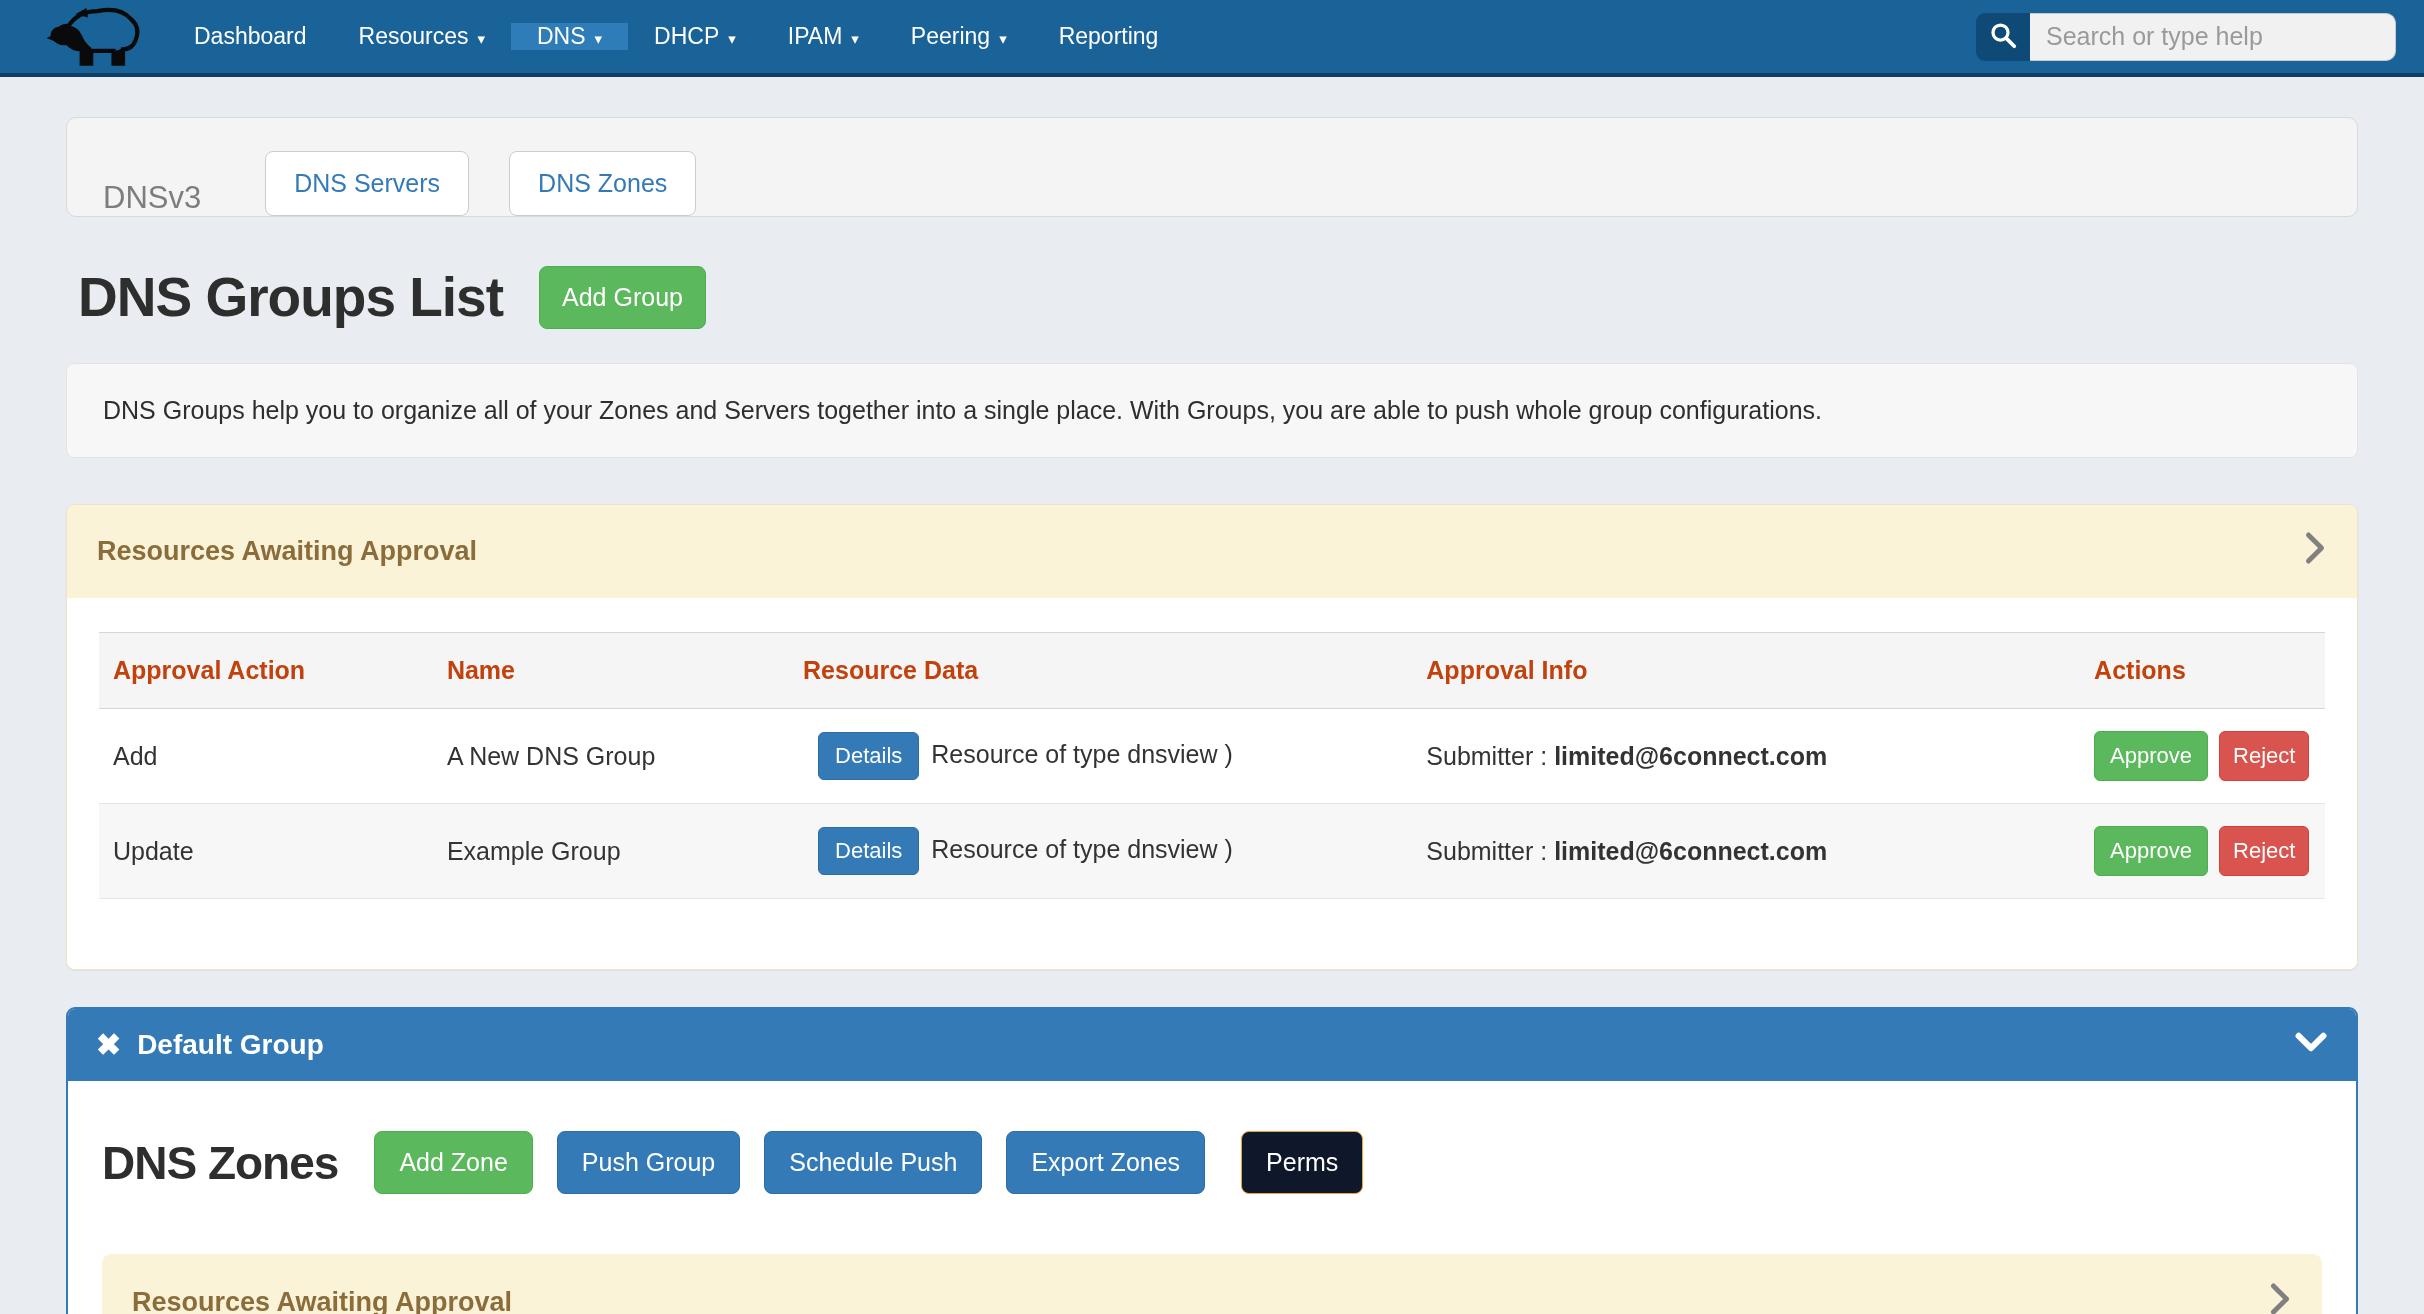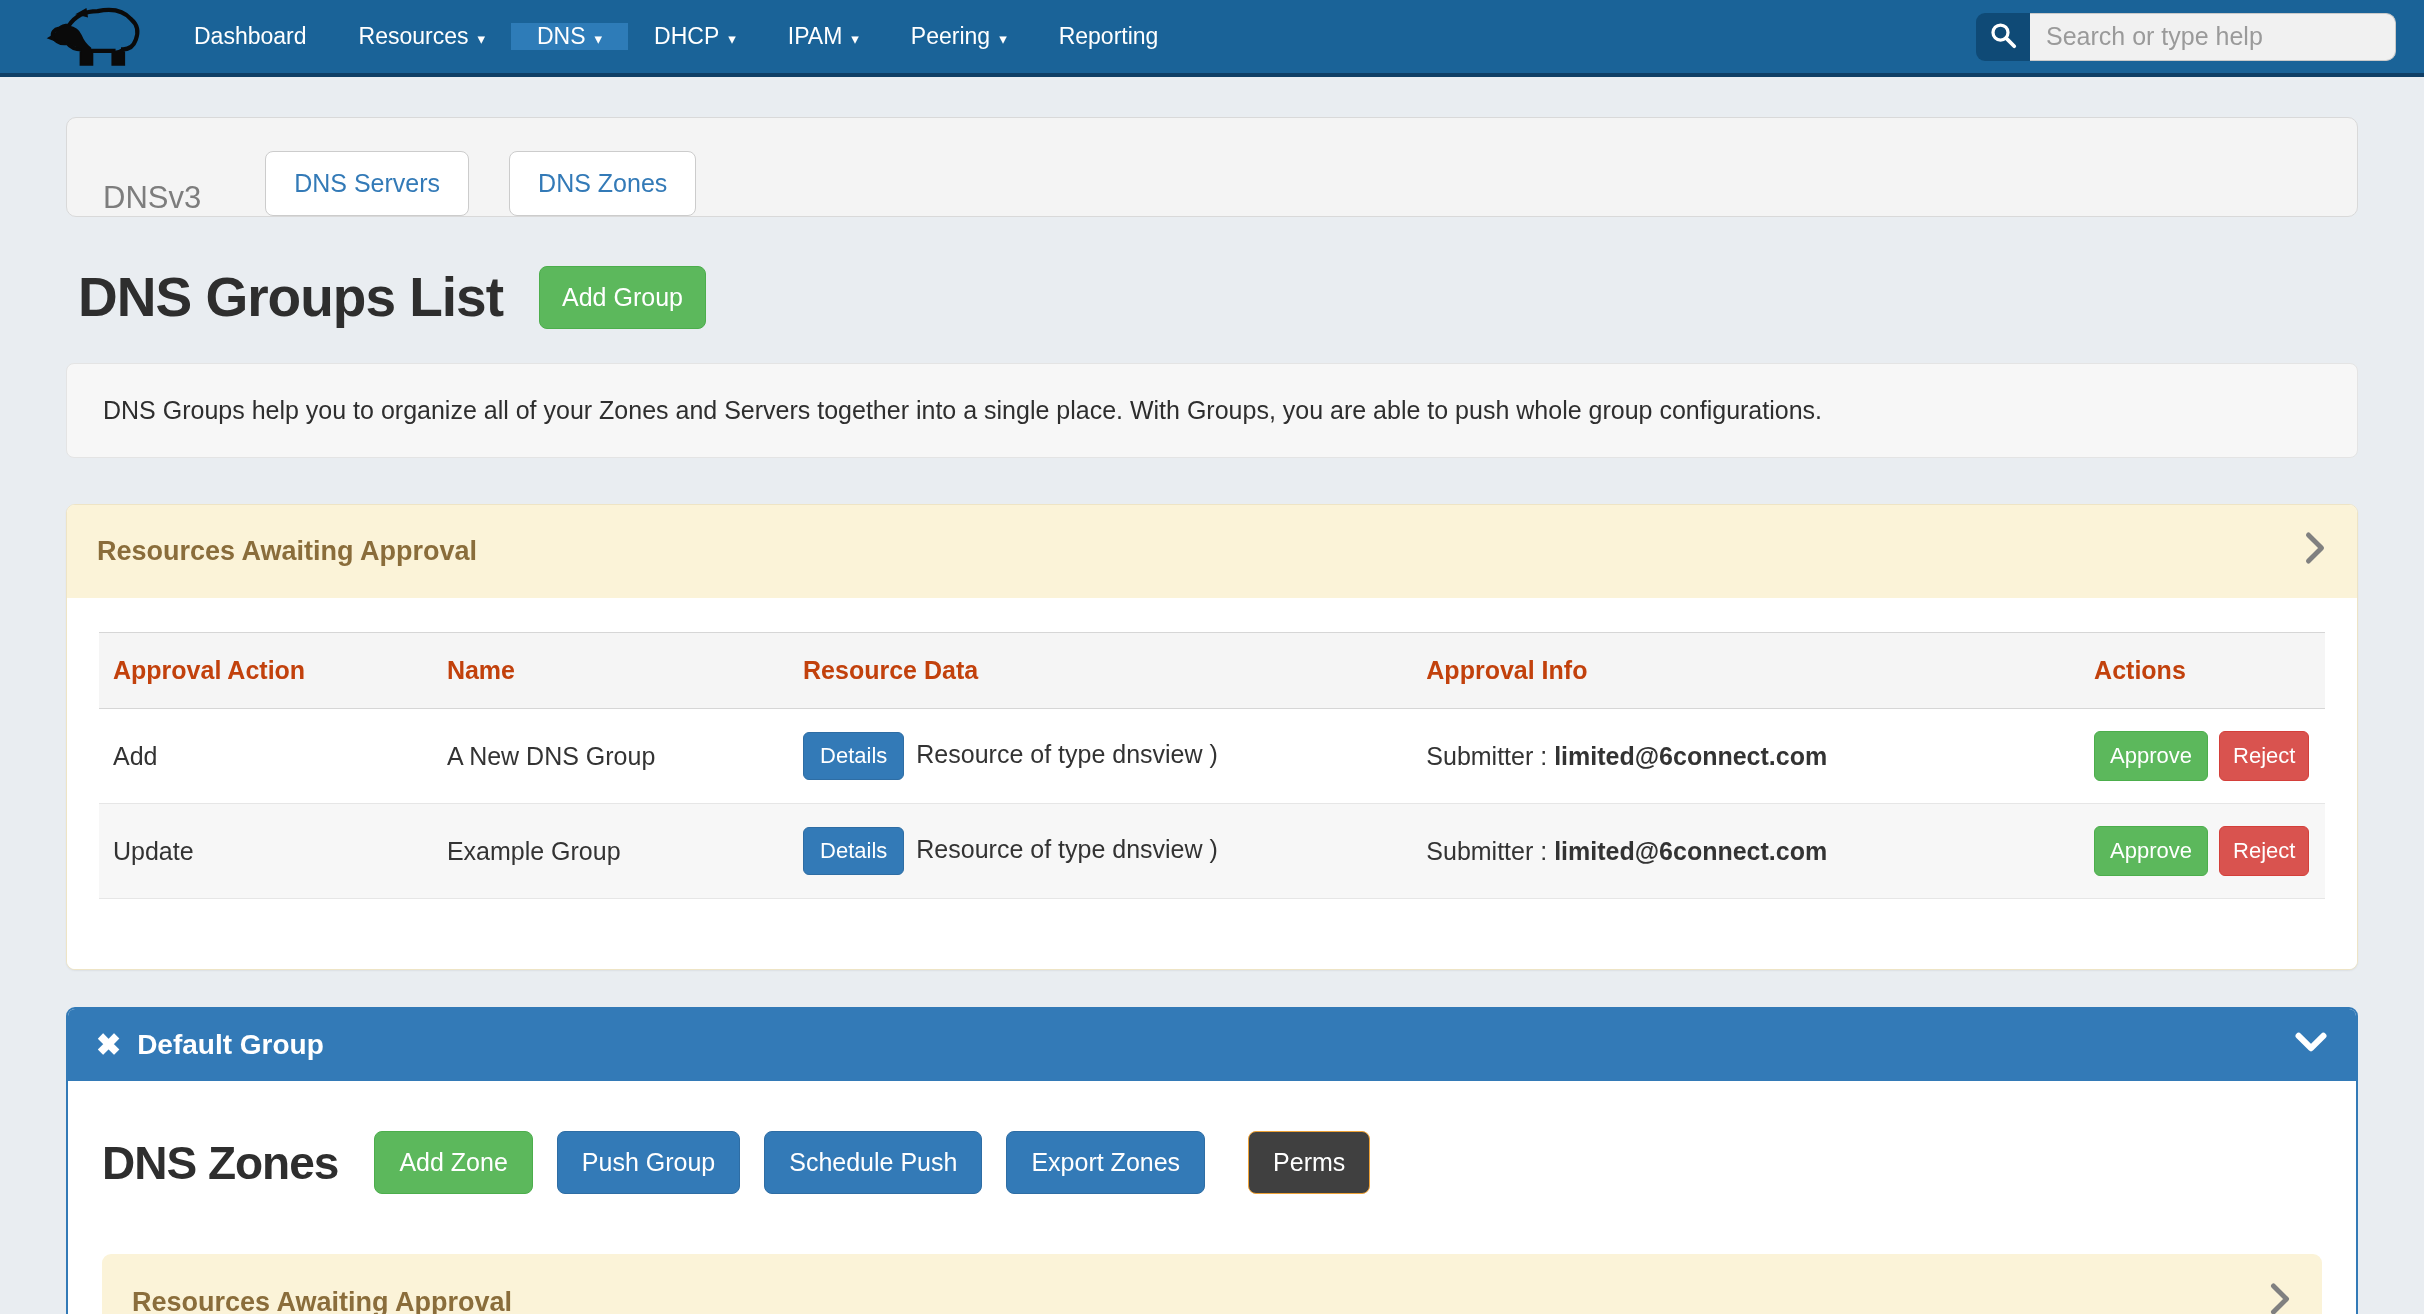--- a/index.html
+++ b/index.html
@@ -84,21 +84,21 @@
     border-top: 1px solid #d6d6d6; border-bottom: 1px solid #d6d6d6;
     padding: 23px 14px;
   }
   table.approval tbody td { padding: 22px 14px; border-bottom: 1px solid #e6e6e6; vertical-align: middle; }
   table.approval tbody tr.striped { background: #f7f7f7; }
   .col-action { width: 15%; } .col-name { width: 16%; } .col-data { width: 28%; }
   .col-info { width: 30%; } .col-actions { width: 11%; }
 
   .btn-details {
     background: #337ab7; border: 1px solid #2e6da4; border-radius: 6px;
-    font-size: 22px; padding: 10px 16px; margin-right: 12px;
+    font-size: 22px; padding: 10px 16px; margin-right: 12px; margin-left: 15px;
   }
   .actions-cell { display: flex; gap: 11px; }
   .btn-approve { background: #5cb85c; border: 1px solid #4cae4c; border-radius: 6px; font-size: 22px; padding: 11px 15px; }
   .btn-reject  { background: #d9534f; border: 1px solid #d43f3a; border-radius: 6px; font-size: 22px; padding: 11px 13px; }
   .submitter-email { font-weight: bold; }
 
   
   .panel-primary {
     margin-top: 37px; border: 2px solid #337ab7; border-radius: 9px;
     background: #fff; height: 600px; overflow: hidden;
@@ -108,21 +108,21 @@
     padding: 20px 28px; display: flex; align-items: center; gap: 16px; cursor: pointer;
   }
   .close-x { font-size: 30px; font-weight: bold; cursor: pointer; line-height: 1; }
   .primary-header .chev { margin-left: auto; }
 
   .zones-head { padding: 50px 34px 0; display: flex; align-items: center; gap: 24px; }
   .zones-title { font-size: 46px; font-weight: bold; color: #2e2e2e; margin: 0 12px 0 0; letter-spacing: -1px; }
   .btn-zone { font-size: 25px; padding: 16px 24px; border-radius: 8px; }
   .btn-success { background: #5cb85c; border: 1px solid #4cae4c; }
   .btn-primary { background: #337ab7; border: 1px solid #2e6da4; }
-  .btn-warn    { background: #404040; border: 1px solid #eea236; margin-left: 19px; }
+  .btn-warn    { background: #0f172a; border: 1px solid #eea236; margin-left: 12px; }
 
   .approval2 {
     margin: 60px 34px 0; background: #fbf3d8; border-radius: 9px;
     padding: 27px 30px; display: flex; align-items: center; justify-content: space-between;
     color: #8a6d3b; font-weight: bold; font-size: 27px; cursor: pointer;
     box-shadow: 0 3px 0 rgba(0,0,0,0.05);
   }
 </style>
 </head>
 <body>

